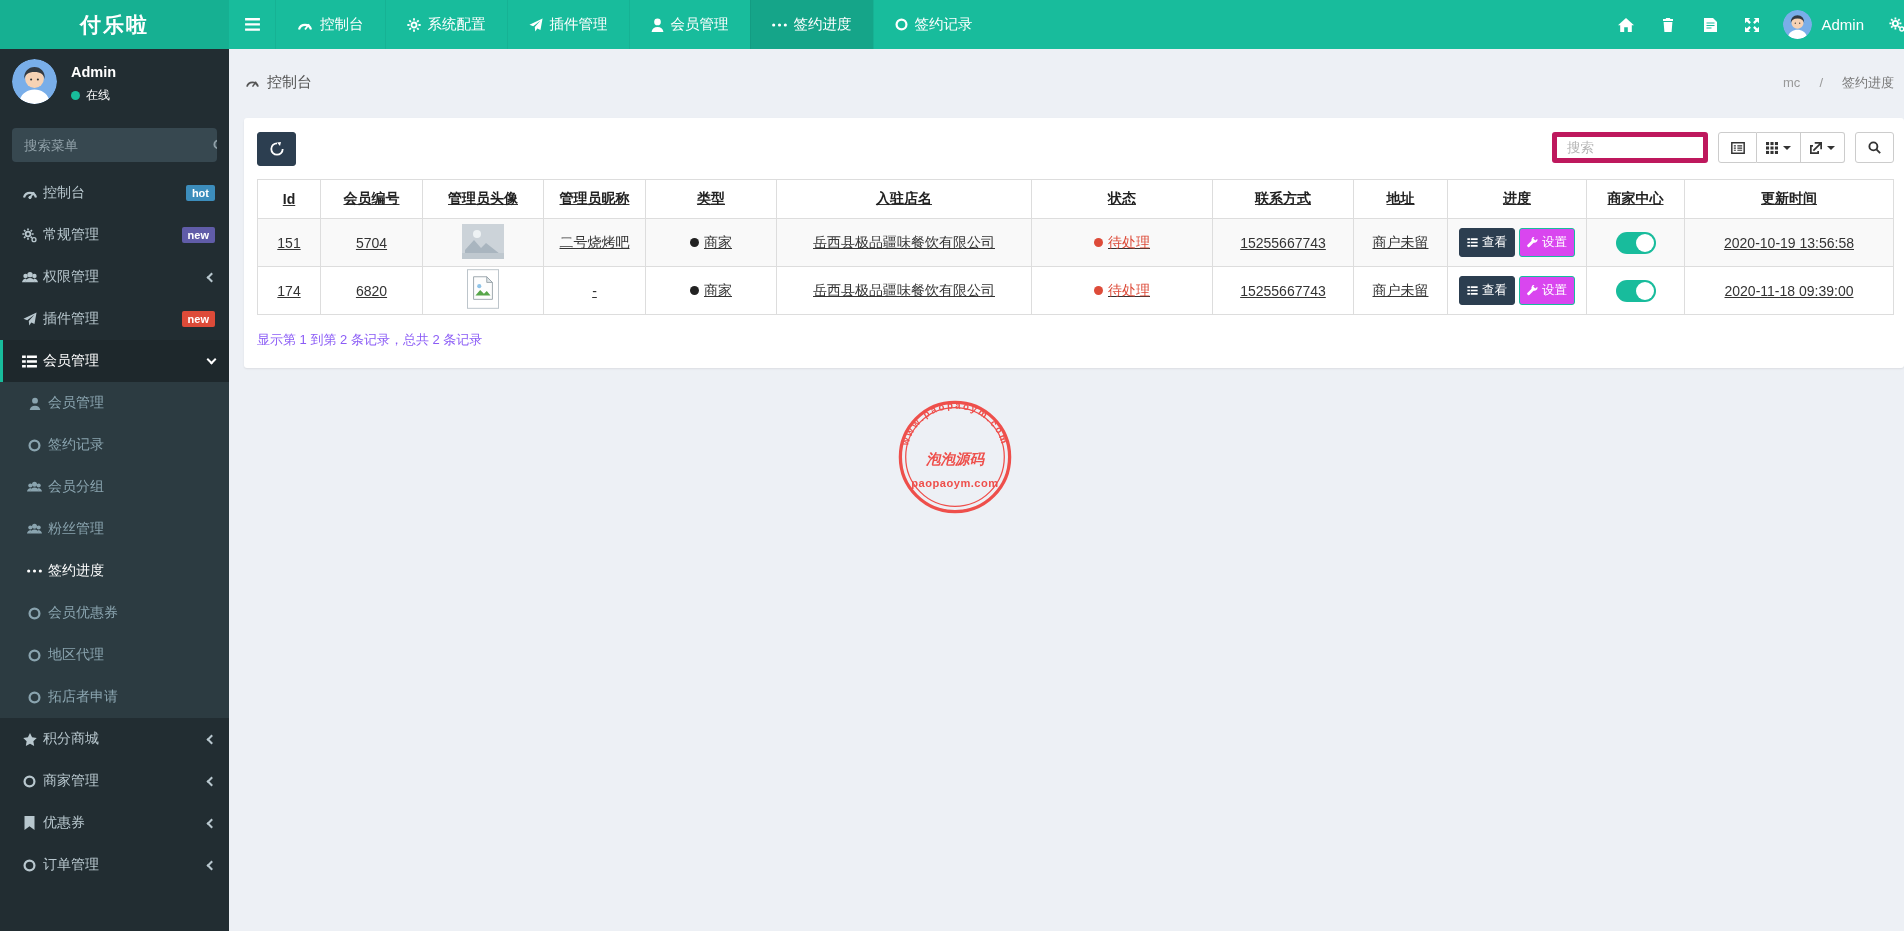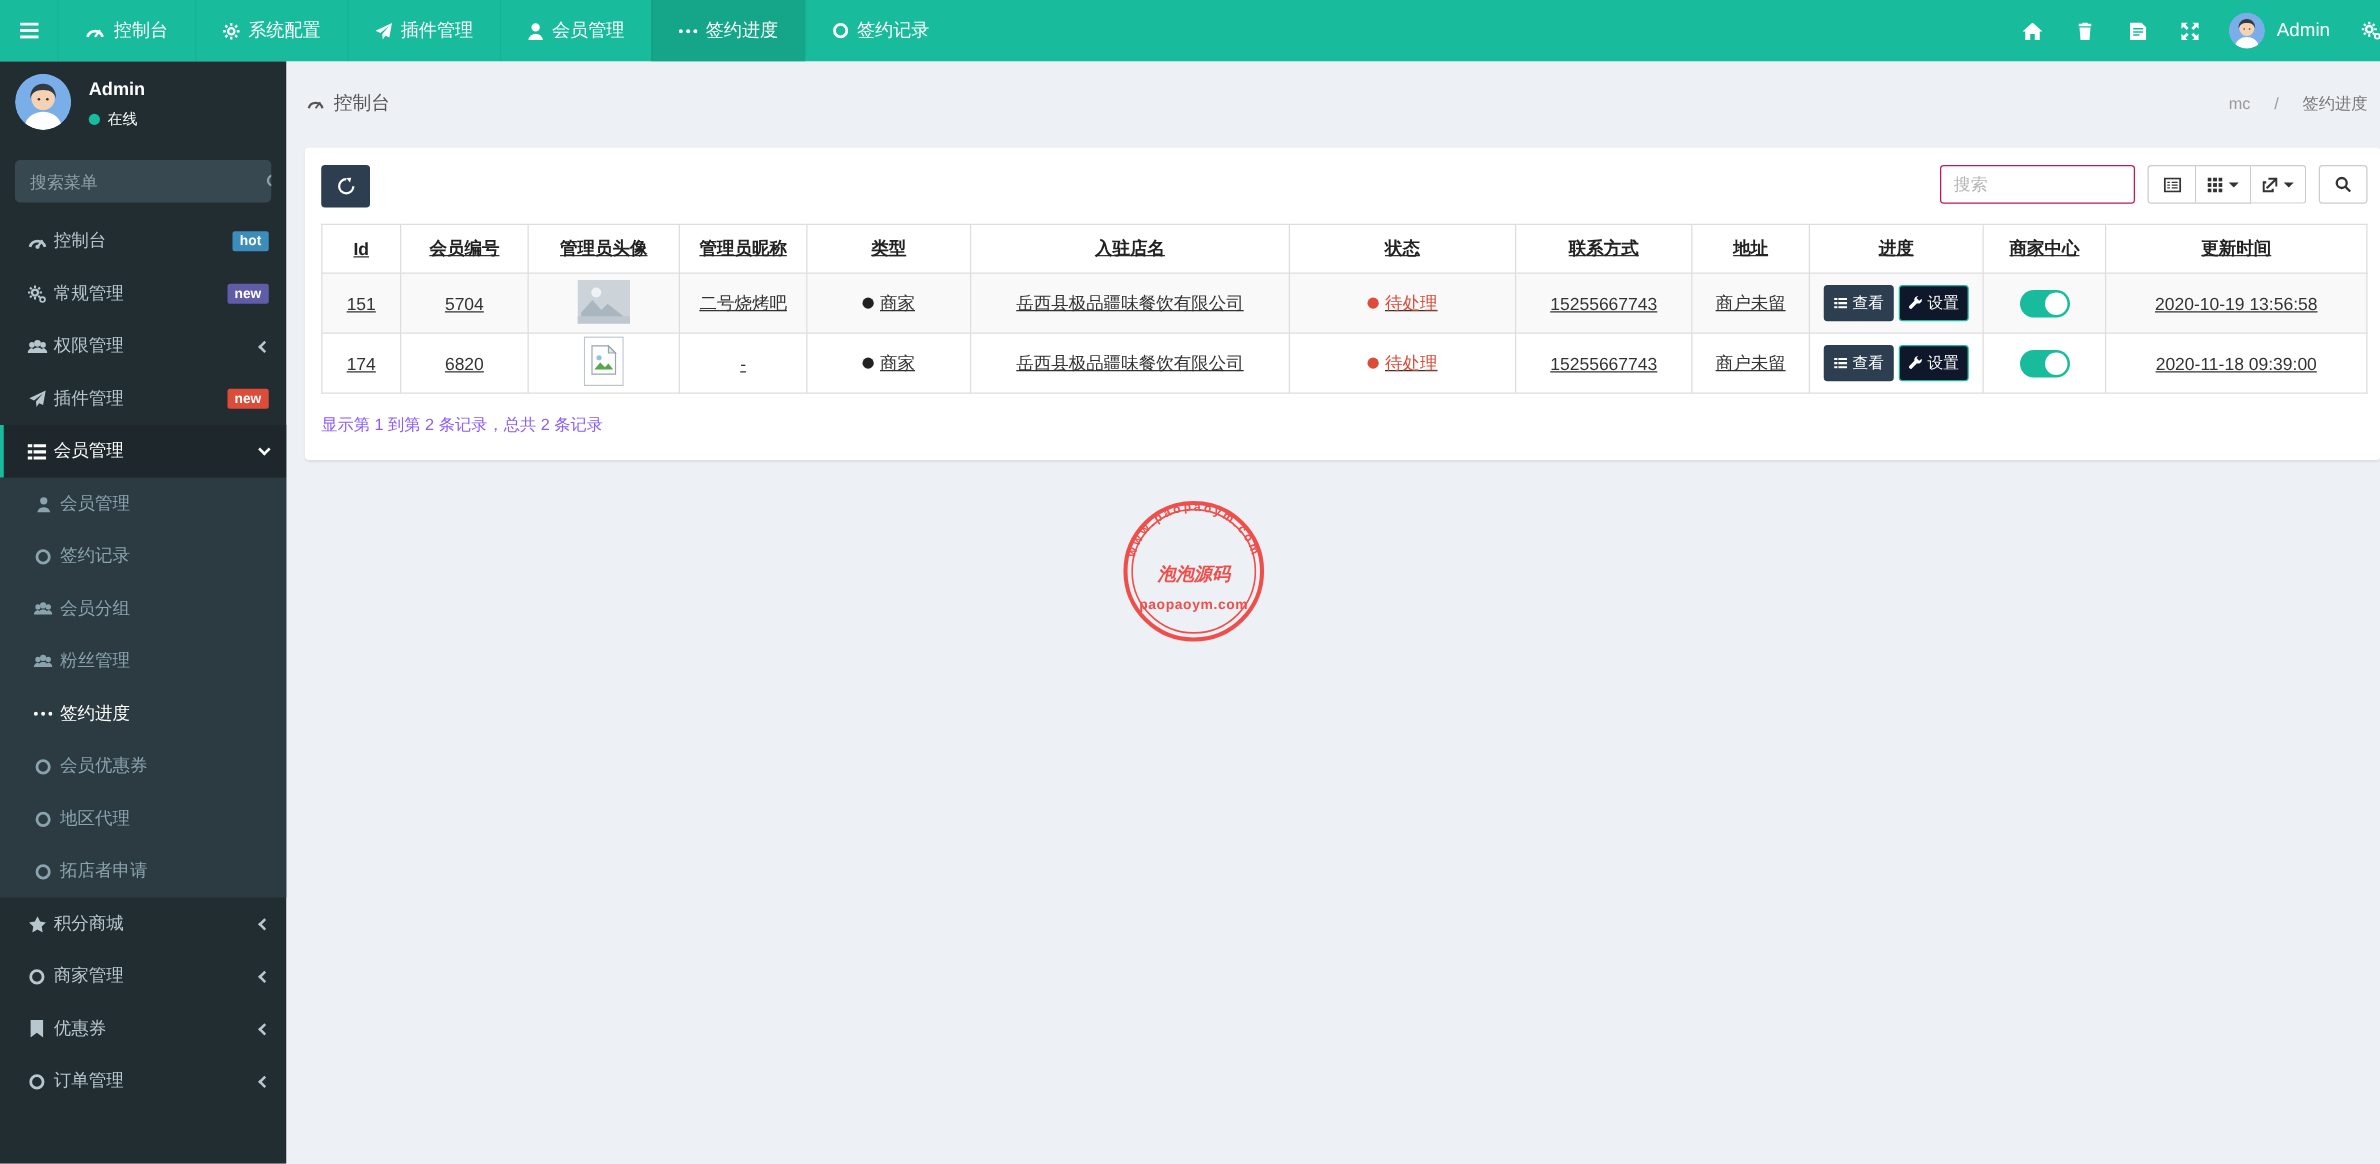--- a/index.html
+++ b/index.html
@@ -50,53 +50,54 @@
   
   .content { position:absolute; left:229px; top:49px; right:0; bottom:0; }
   .chead { display:flex; align-items:center; padding:24px 10px 0 16px; }
   .chead .left { display:flex; align-items:center; gap:7px; color:#555; font-size:15px; cursor:pointer; }
   .chead .right { margin-left:auto; font-size:13px; color:#999; display:flex; gap:19px; align-items:center; white-space:nowrap; }
   .chead .right .cur { color:#777; }
   .panel { background:#fff; margin:26px 0 0 15px; border-radius:3px; box-shadow:0 1px 2px rgba(0,0,0,0.08); padding:14px 10px 16px 13px; min-height:250px; }
   .tbar { display:flex; align-items:flex-start; }
   .btn-refresh { width:39px; height:34px; background:#2c3e50; border:1px solid #2c3e50; border-radius:3px; color:#fff; display:flex; align-items:center; justify-content:center; cursor:pointer; }
   .tright { margin-left:auto; display:flex; align-items:center; gap:10px; }
-  .srch { width:156px; height:31px; border:1px solid #be185d; border-radius:3px; padding:0 10px; font-size:13.5px; outline:none; color:#555; font-family:inherit; }
+  .srch { width:156px; height:31px; border:5px solid #be185d; border-radius:3px; padding:0 10px; font-size:13.5px; outline:none; color:#555; font-family:inherit; }
   .srch::placeholder { color:#b5b5b5; }
   .bgroup { display:flex; }
   .tbtn { height:31px; min-width:39px; background:#fff; border:1px solid #ccc; display:flex; align-items:center; justify-content:center; gap:5px; color:#333; cursor:pointer; padding:0 9px; }
   .bgroup .tbtn + .tbtn { border-left:none; }
   .bgroup .tbtn:first-child { border-radius:3px 0 0 3px; }
   .bgroup .tbtn:last-child { border-radius:0 3px 3px 0; }
   .tbtn.single { border-radius:3px; }
   .caret { width:0; height:0; border-left:4px solid transparent; border-right:4px solid transparent; border-top:4px solid #333; }
 
   table { width:100%; border-collapse:collapse; table-layout:fixed; margin-top:13px;text-decoration:underline; }
   th,td { border:1px solid #ddd; text-align:center; font-size:14px; vertical-align:middle; overflow:hidden; }
   th { height:39px; font-weight:bold; color:#222; }
   td { height:48px; color:#333; }
   tbody tr:nth-child(odd) { background:#f9f9f9; }
   .dot { display:inline-block; width:9px; height:9px; border-radius:50%; margin-right:5px; vertical-align:middle; }
   .dot-dark { background:#222; }
   .dot-red { background:#dd4b39; }
   .st-red { color:#dd4b39; }
   .cellbtns { display:inline-flex; gap:4px; }
   .btn-view { background:#2c3e50; border:1px solid #2c3e50; }
-  .btn-set { background:#0f172a; border:1px solid #18bc9c; }
+  .btn-set { background:#d946ef; border:1px solid #18bc9c; }
   .btn-view,.btn-set { color:#fff; font-size:12.5px; border-radius:3px; padding:5px 7px; display:inline-flex; align-items:center; gap:4px; cursor:pointer; }
   .toggle { width:40px; height:22px; border-radius:11px; background:#18bc9c; position:relative; display:inline-block; cursor:pointer; vertical-align:middle; }
   .toggle i { position:absolute; right:2px; top:2px; width:18px; height:18px; background:#fff; border-radius:50%; }
   .ftext { margin-top:16px; font-size:13px; color:#8b5cf6; }
 
   .stamp { position:absolute; left:668px; top:350px; width:116px; height:116px; opacity:0.88; pointer-events:none; }
 </style>
 </head>
 <body>
 
 <div class="nav">
+  <div class="brand">付乐啦</div>
   <div class="ham">
     <span class="i">
         <svg width="15" height="13" viewBox="0 0 16 14" fill="#fff">
           <path d="M0 0h16v2.6H0zM0 5.6h16v2.6H0zM0 11.2h16v2.6H0z"></path>
         </svg>
       </span>
   </div>
   <div class="ntab">
     <span class="i">
         <svg width="16" height="12" viewBox="0 0 16 12" fill="none" stroke="#fff">

